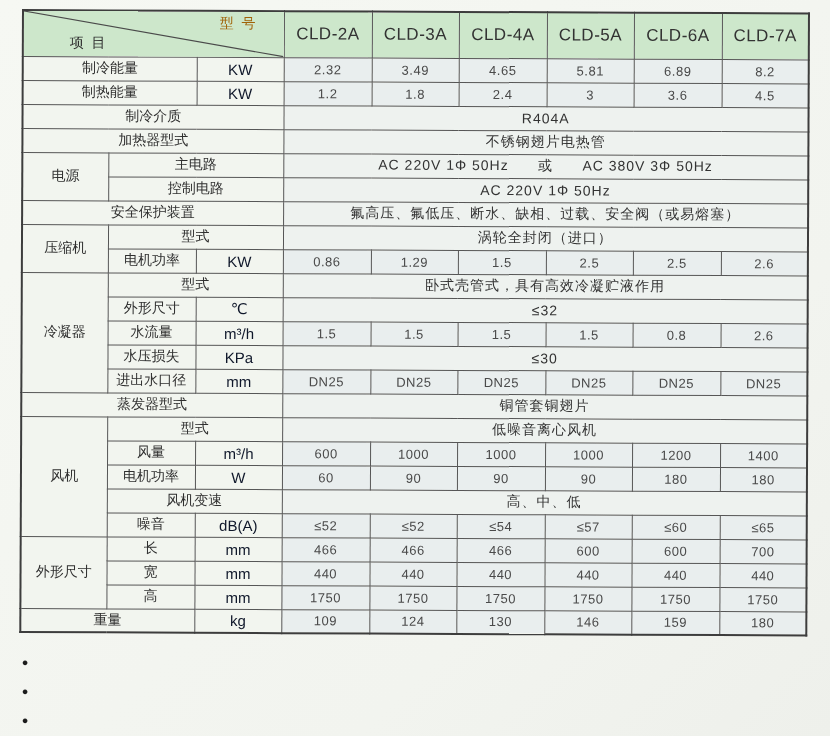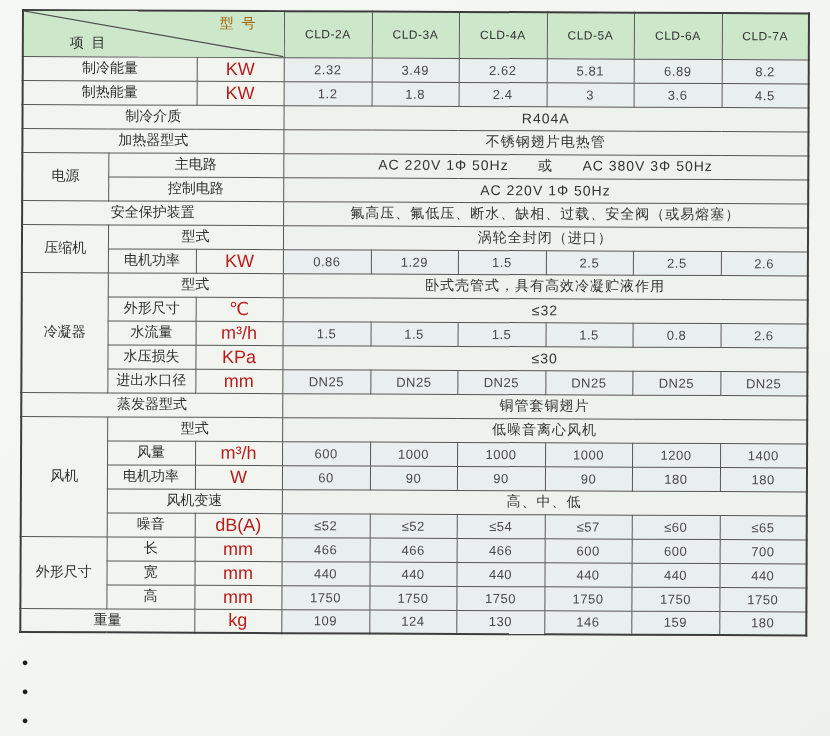--- a/index.html
+++ b/index.html
@@ -19,24 +19,24 @@
   }
   td {
     border:1px solid #565656;
     text-align:center; vertical-align:middle;
     padding:0 3px; overflow:hidden; white-space:nowrap;
   }
   tr.r  { height:24px; }
   tr.hd { height:46px; }
   .green { background:#cde7cb; }
   .lab   { background:#f2f5ef; font-size:14px; color:#2f2f2f; }
-  .unit  { background:#f2f5ef; font-size:18px; color:#b91c1c; }
+  .unit  { background:#f2f5ef; font-size:15px; color:#0f172a; }
   .val   { background:#e9eeee; font-size:13px; color:#4a4a4a; letter-spacing:0.5px; }
   .spanval { background:#eef2ef; font-size:14px; color:#333; letter-spacing:1px; }
-  .model { font-size:12px; color:#333; letter-spacing:0.5px; }
+  .model { font-size:17px; color:#333; letter-spacing:0.5px; }
   .corner { position:relative; padding:0; }
   .corner svg { position:absolute; left:0; top:0; width:100%; height:100%; }
   .corner .top-label {
     position:absolute; top:3px; right:28px;
     font-size:14px; color:#a16207; white-space:pre;
   }
   .corner .bottom-label {
     position:absolute; bottom:4px; left:46px;
     font-size:14px; color:#2f2f2f; white-space:pre;
   }
@@ -77,21 +77,21 @@
     <td class="green model">CLD-5A</td>
     <td class="green model">CLD-6A</td>
     <td class="green model">CLD-7A</td>
   </tr>
 
   <tr class="r">
     <td class="lab" colspan="2">制冷能量</td>
     <td class="unit">KW</td>
     <td class="val">2.32</td>
     <td class="val">3.49</td>
-    <td class="val">2.62</td>
+    <td class="val">4.65</td>
     <td class="val">5.81</td>
     <td class="val">6.89</td>
     <td class="val">8.2</td>
   </tr>
 
   <tr class="r">
     <td class="lab" colspan="2">制热能量</td>
     <td class="unit">KW</td>
     <td class="val">1.2</td>
     <td class="val">1.8</td>

